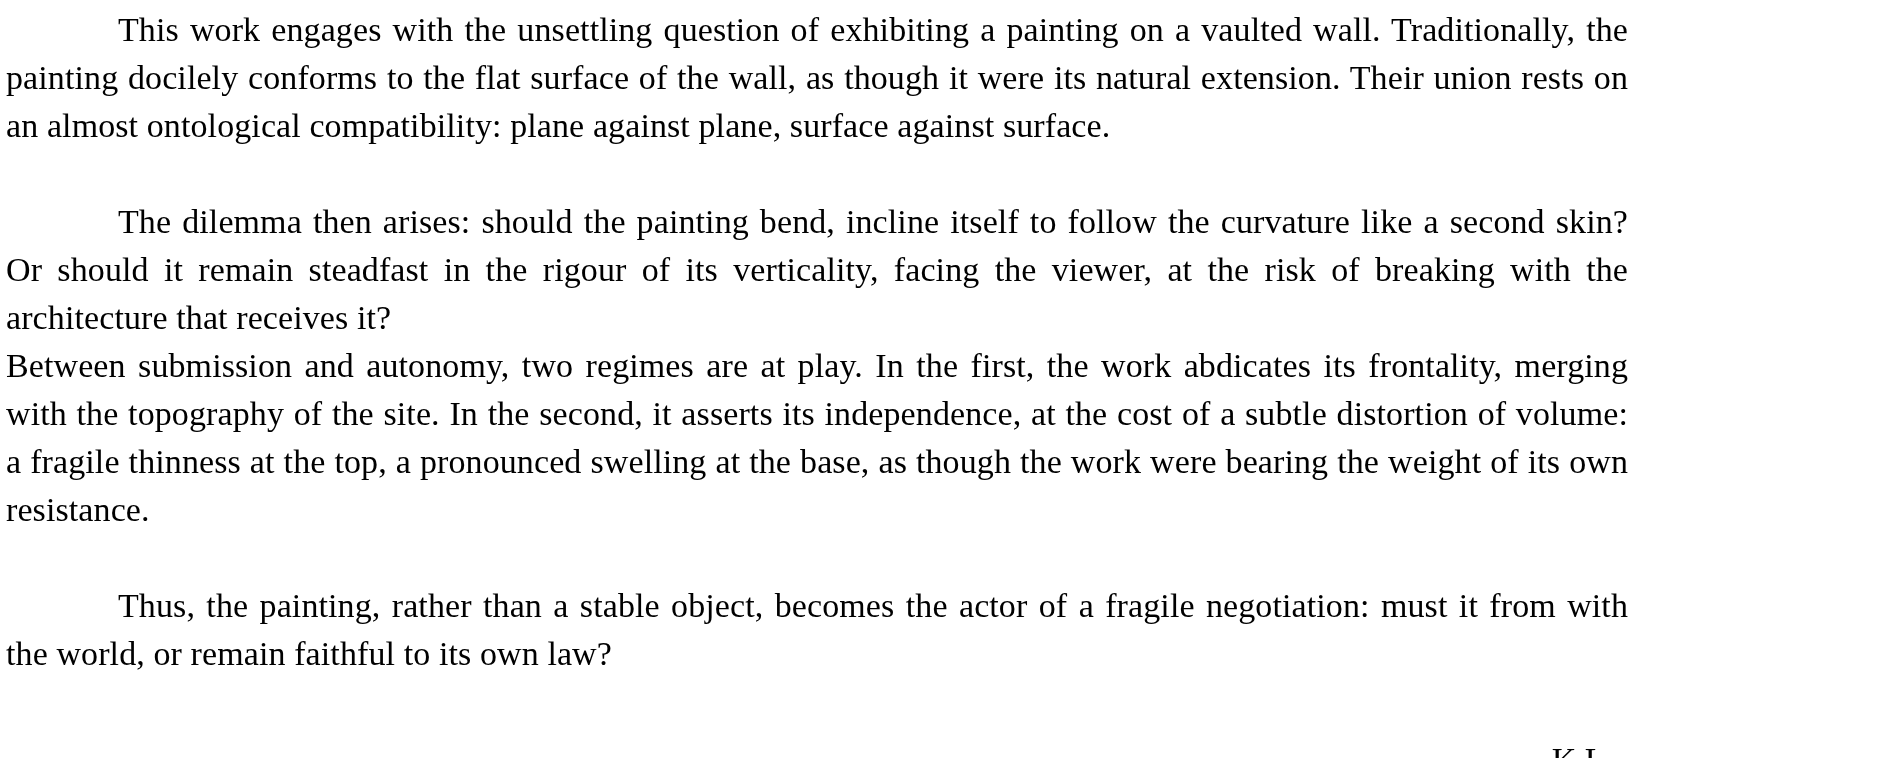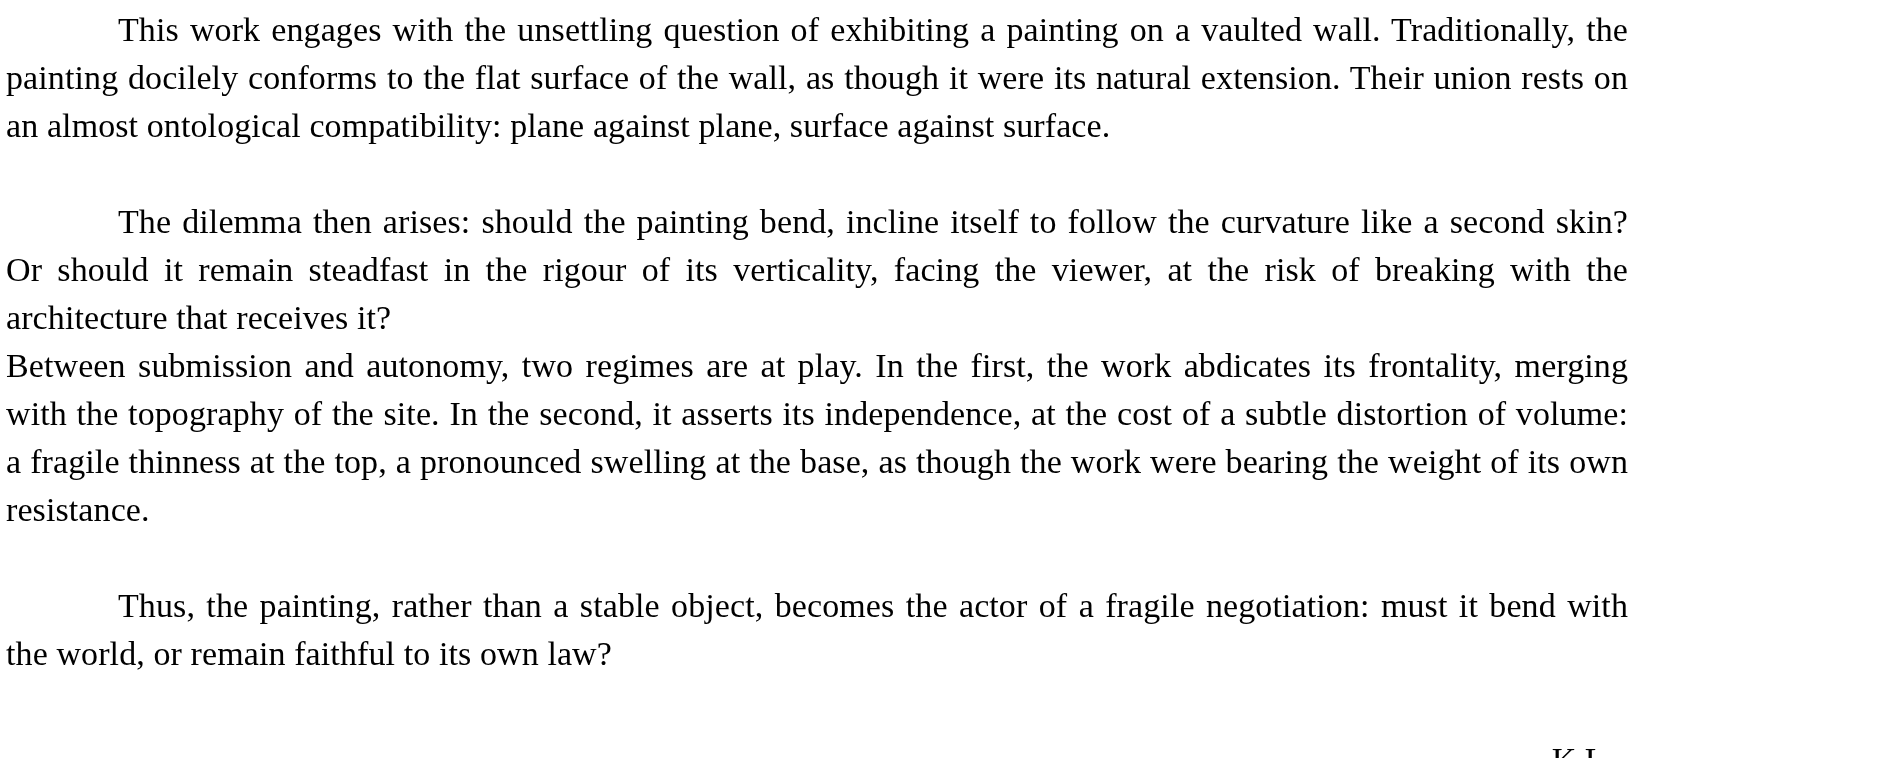--- a/index.html
+++ b/index.html
@@ -60,18 +60,18 @@
   <div class="spacer"></div>
 
   <div class="block">
     <p class="indent">The dilemma then arises: should the painting bend, incline itself to follow the curvature like a second skin? Or should it remain steadfast in the rigour of its verticality, facing the viewer, at the risk of breaking with the architecture that receives it?</p>
     <p>Between submission and autonomy, two regimes are at play. In the first, the work abdicates its frontality, merging with the topography of the site. In the second, it asserts its independence, at the cost of a subtle distortion of volume: a fragile thinness at the top, a pronounced swelling at the base, as though the work were bearing the weight of its own resistance.</p>
   </div>
 
   <div class="spacer"></div>
 
   <div class="block">
-    <p class="indent">Thus, the painting, rather than a stable object, becomes the actor of a fragile negotiation: must it bend with the world, or remain faithful to its own law?</p>
+    <p class="indent">Thus, the painting, rather than a stable object, becomes the actor of a fragile negotiation: must it from with the world, or remain faithful to its own law?</p>
   </div>
 
   <div class="signature">K.L.</div>
 
 </div>
 
 </body></html>

